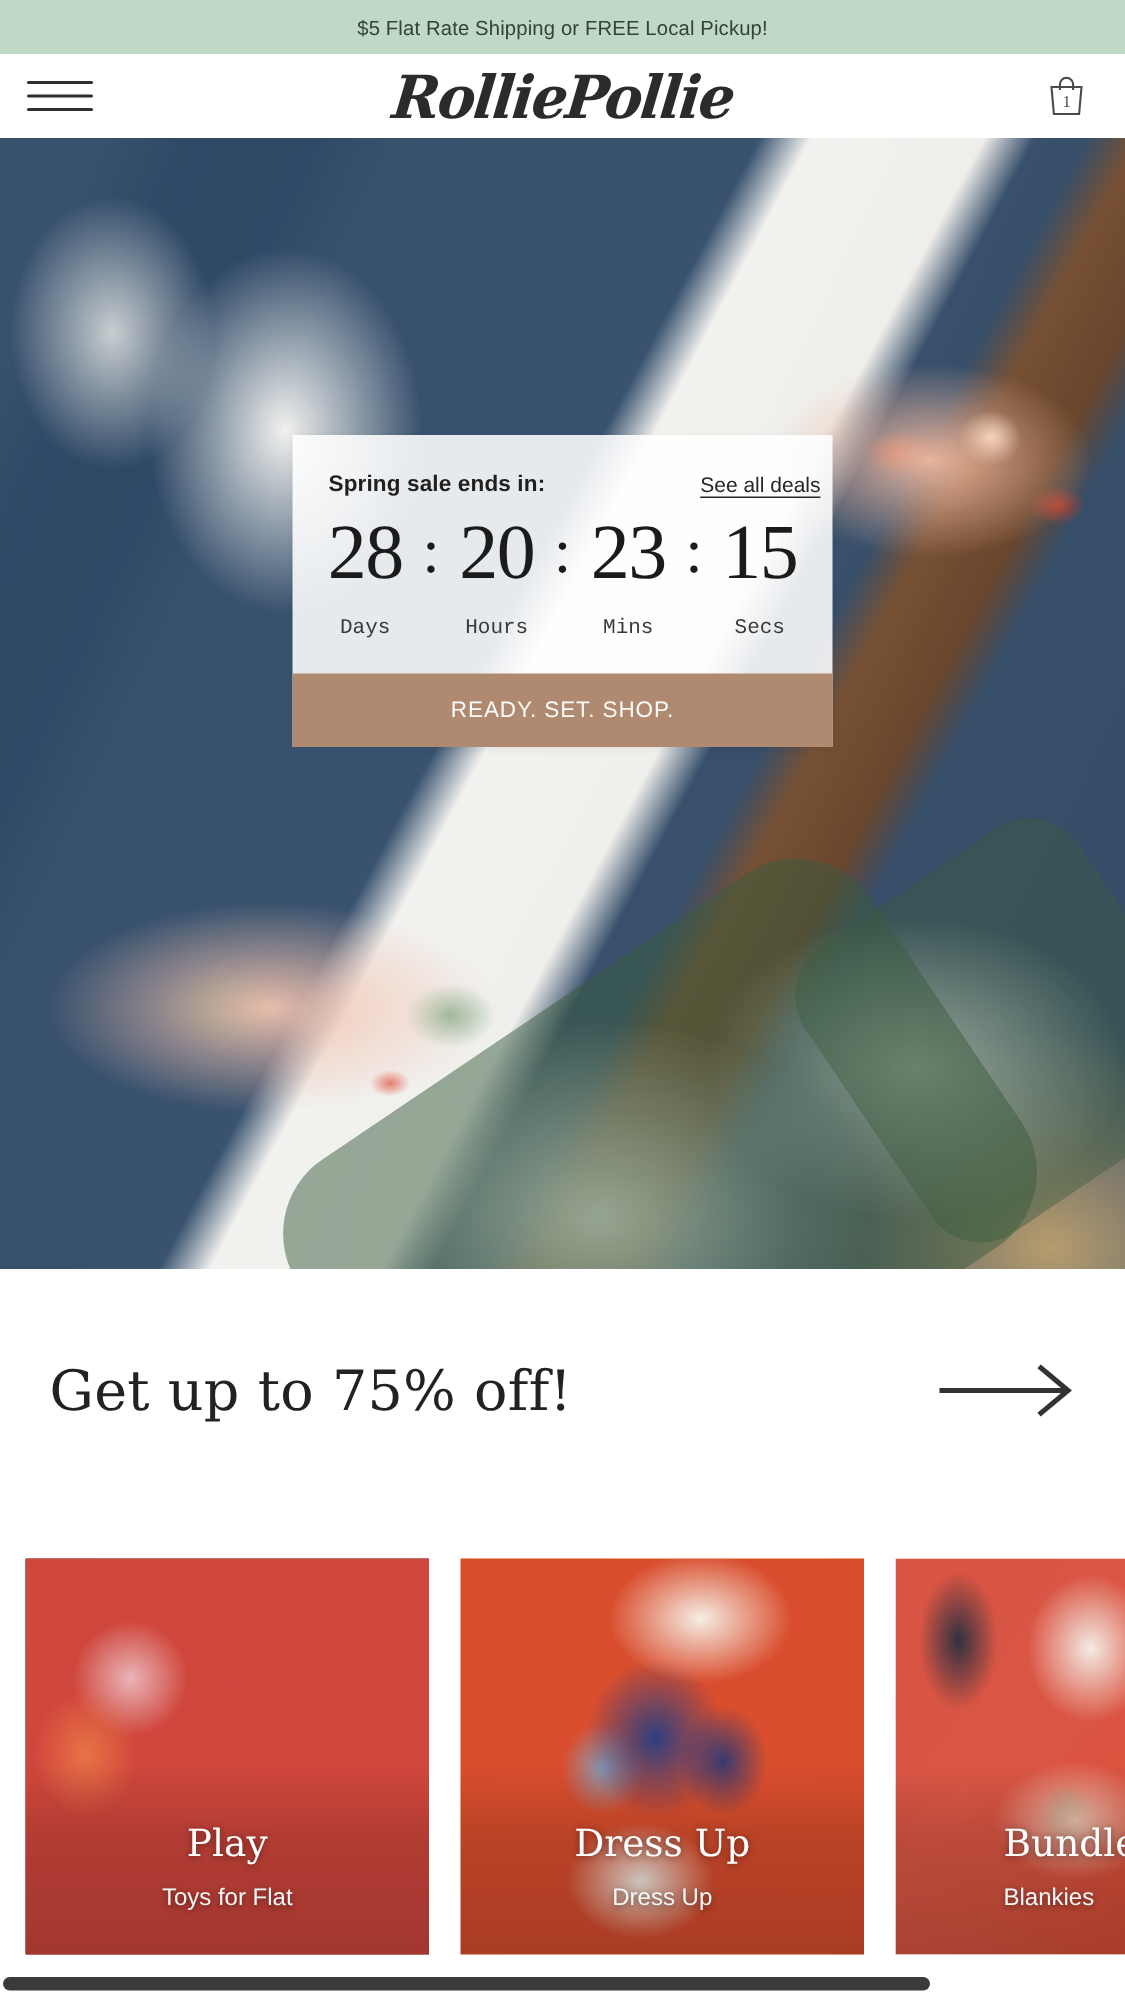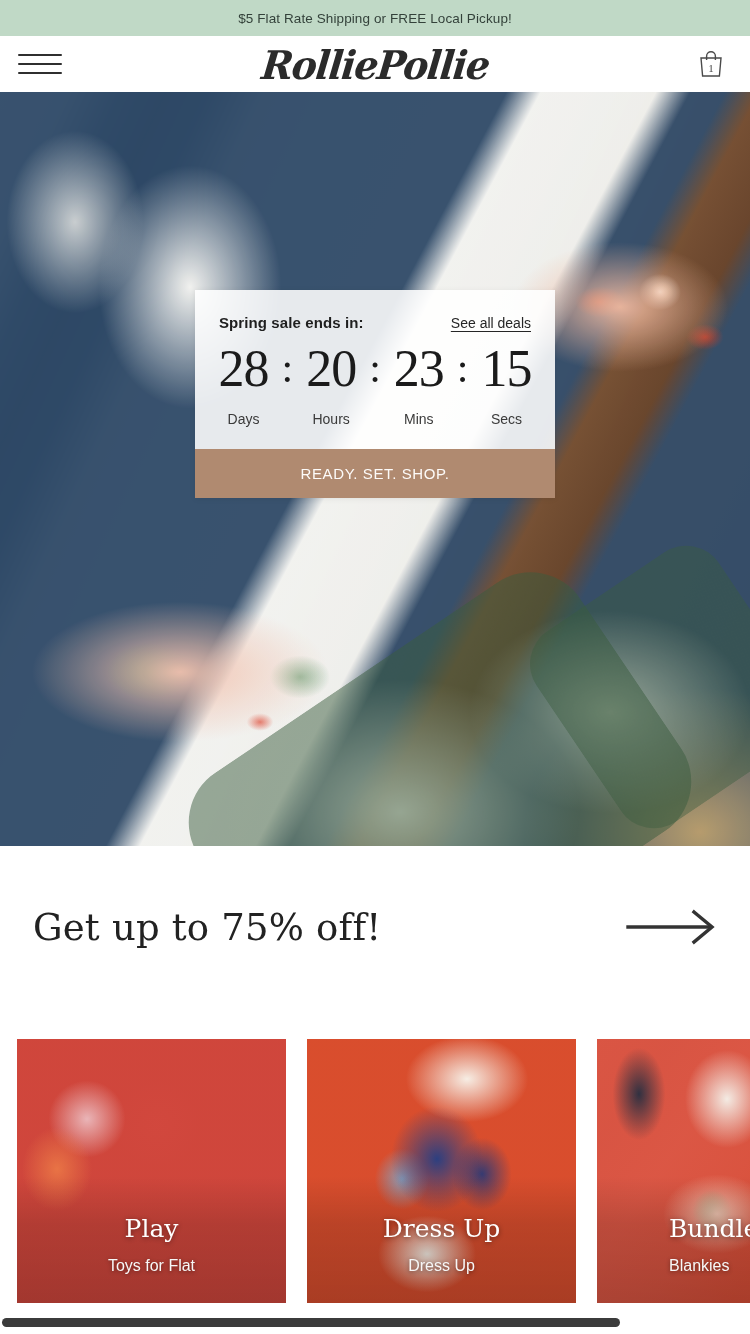--- a/index.html
+++ b/index.html
@@ -129,31 +129,31 @@
   }
 
   
   .countdown {
     position: absolute;
     left: 195px; top: 198px;
     width: 360px;
     background: rgba(255,255,255,.88);
     box-shadow: 0 1px 6px rgba(0,0,0,.07);
   }
-  .cd-top { padding: 24px 24px 6px 24px; display:flex; align-items:center; justify-content: space-between; gap: 12px; }
+  .cd-top { padding: 24px 8px 6px 24px; display:flex; align-items:center; justify-content: space-between; gap: 12px; }
   .cd-title { font-size: 15px; font-weight: 700; color: #1f1f1f; letter-spacing: .1px; }
   .cd-link { font-size: 14px; color: #262626; text-decoration: underline; text-underline-offset: 3px; cursor: pointer; }
   .cd-clock {
     display:flex; align-items: flex-start; justify-content: center;
     padding: 6px 12px 0 12px;
     font-family: "Liberation Serif", serif;
   }
   .cd-unit { width: 72px; text-align: center; }
   .cd-num { font-size: 52px; line-height: 1; color: #1b1b1b; letter-spacing: -1px; }
-  .cd-label { margin-top: 16px; font-family: Liberation Sans, sans-serif; font-size: 14px; color: #3a3a3a; }
+  .cd-label { margin-top: 16px; font-family: Liberation Mono, monospace; font-size: 14px; color: #3a3a3a; }
   .cd-colon { font-size: 42px; line-height: 1.1; color: #1b1b1b; padding: 2px 2px 0 2px; }
   .cd-btn {
     margin-top: 22px;
     background: #b08a70;
     height: 49px;
     display:flex; align-items:center; justify-content:center;
     color: #fdfbf9; font-size: 15px; letter-spacing: .6px; cursor: pointer;
   }
 
   

